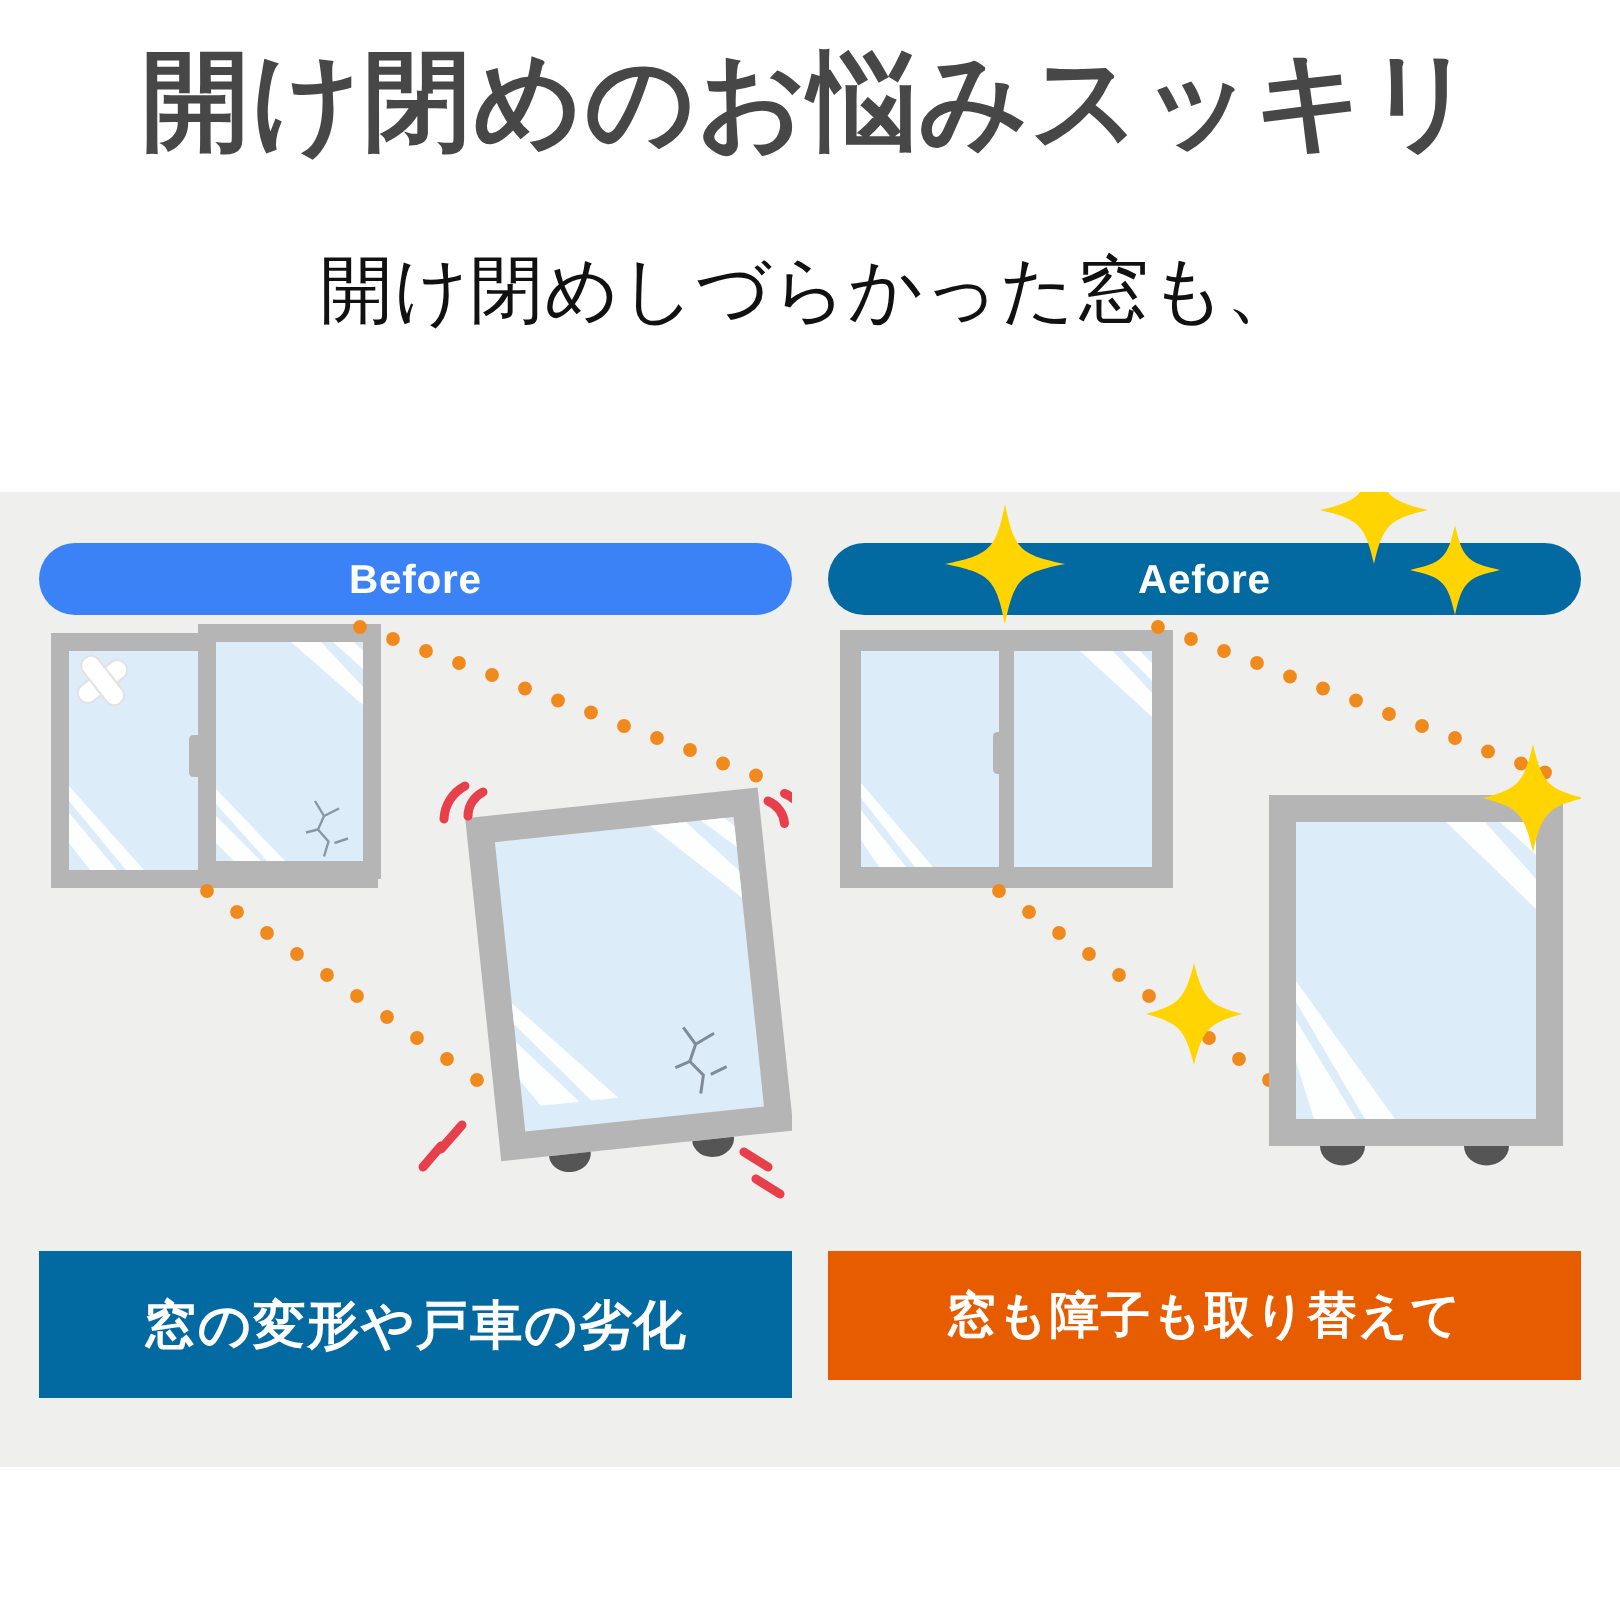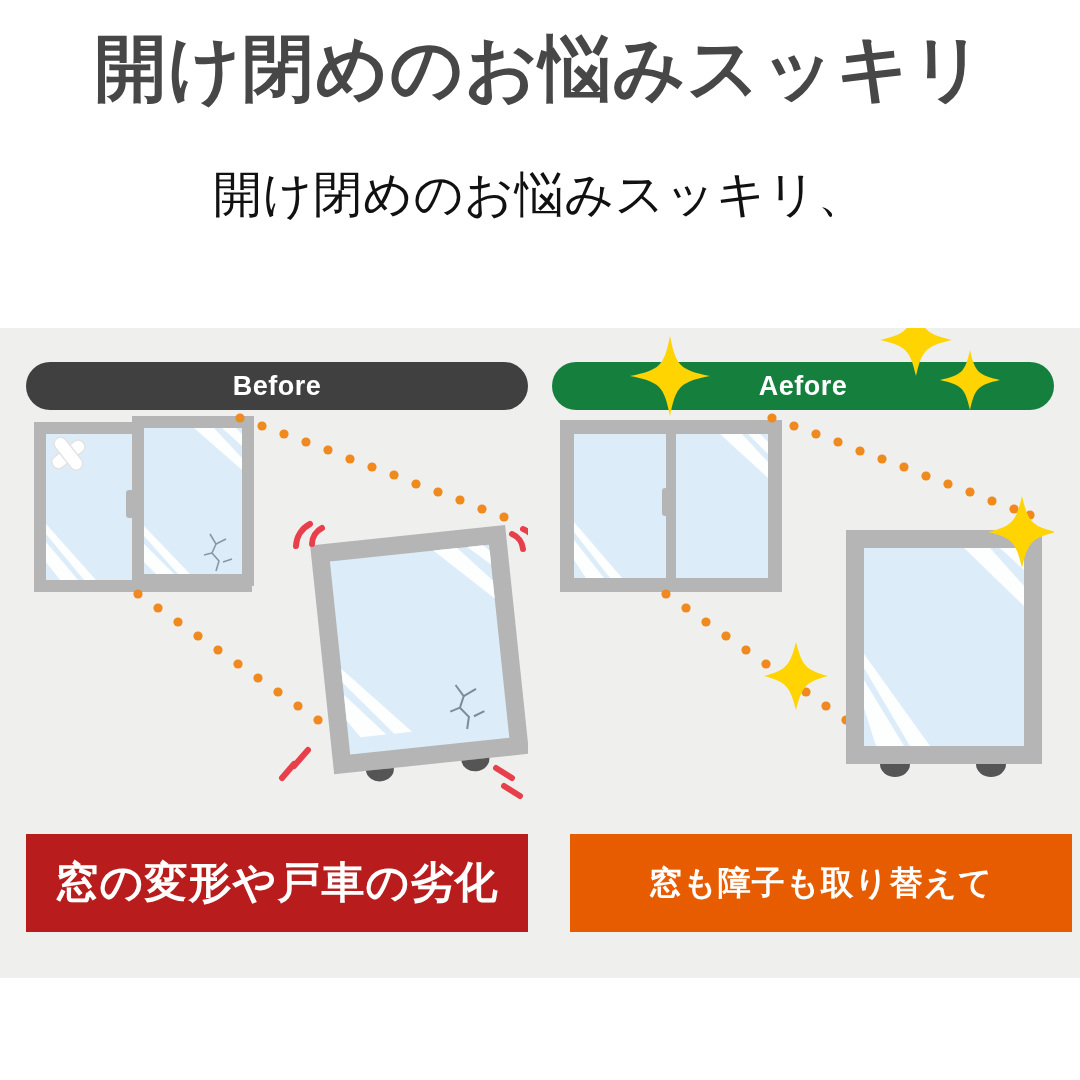--- a/index.html
+++ b/index.html
@@ -43,57 +43,57 @@
   .col-right{left:552px;}
 
   
   .pill{
     position:absolute;top:34px;left:0;width:502px;height:48px;
     border-radius:24px;
     display:flex;align-items:center;justify-content:center;
     color:#ffffff;font-size:27px;font-weight:bold;letter-spacing:0.5px;
     z-index:4;
   }
-  .pill-before{background:#404040;}
-  .pill-after{background:#15803d;}
+  .pill-before{background:#3b82f6;}
+  .pill-after{background:#0369a1;}
 
   
   .caption{
     position:absolute;left:0;width:502px;
     display:flex;align-items:center;justify-content:center;
     text-align:center;
     color:#ffffff;font-weight:bold;
     letter-spacing:1px;
   }
   .caption-before{
-    top:506px;height:98px;background:#b91c1c;font-size:43px;
+    top:506px;height:98px;background:#0369a1;font-size:35px;
   }
   .caption-after{
-    top:506px;height:98px;background:#e85c00;font-size:33px;line-height:1.28;margin-left:18px;
+    top:506px;height:86px;background:#e85c00;font-size:33px;line-height:1.28;
   }
 
   
   .illus{position:absolute;top:84px;left:0;width:502px;height:415px;}
   .illus svg{display:block;width:502px;height:415px;}
 
   
   .footer{
     position:absolute;left:0;top:978px;width:1080px;height:102px;
     background:#ffffff;
   }
 </style>
 </head>
 <body>
 
 <div class="stage">
 
   <div class="headline">開け閉めのお悩みスッキリ</div>
 
   <div class="subtitle">
-    <div>開け閉めのお悩みスッキリ、</div>
+    <div>開け閉めしづらかった窓も、</div>
   </div>
 
   <div class="panel">
 
     <div class="col col-left">
 
       <div class="pill pill-before">
         <span>Before</span>
       </div>
 

